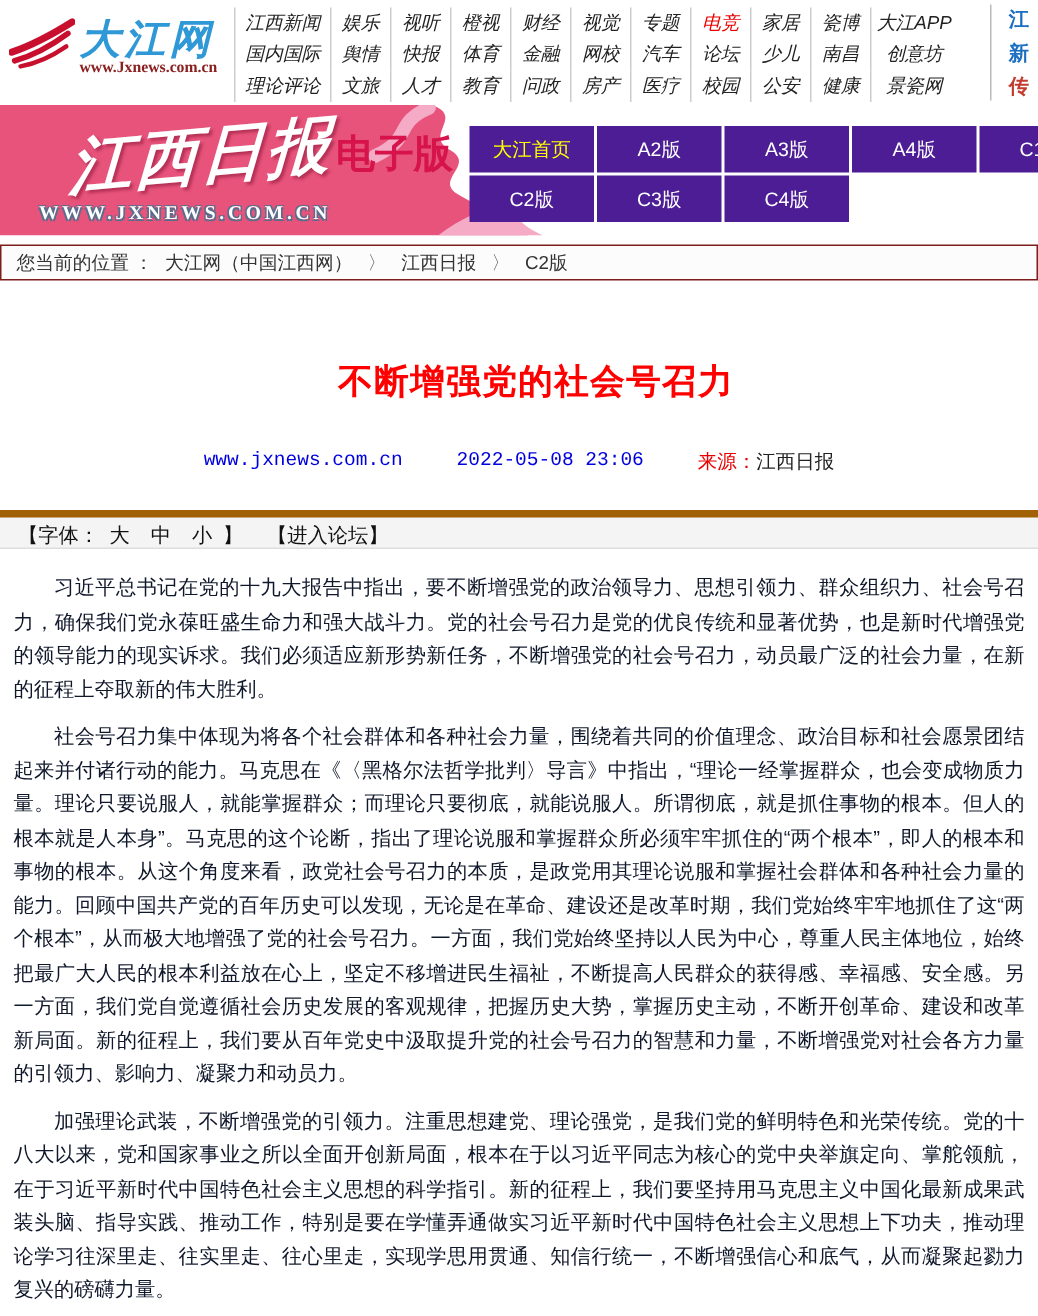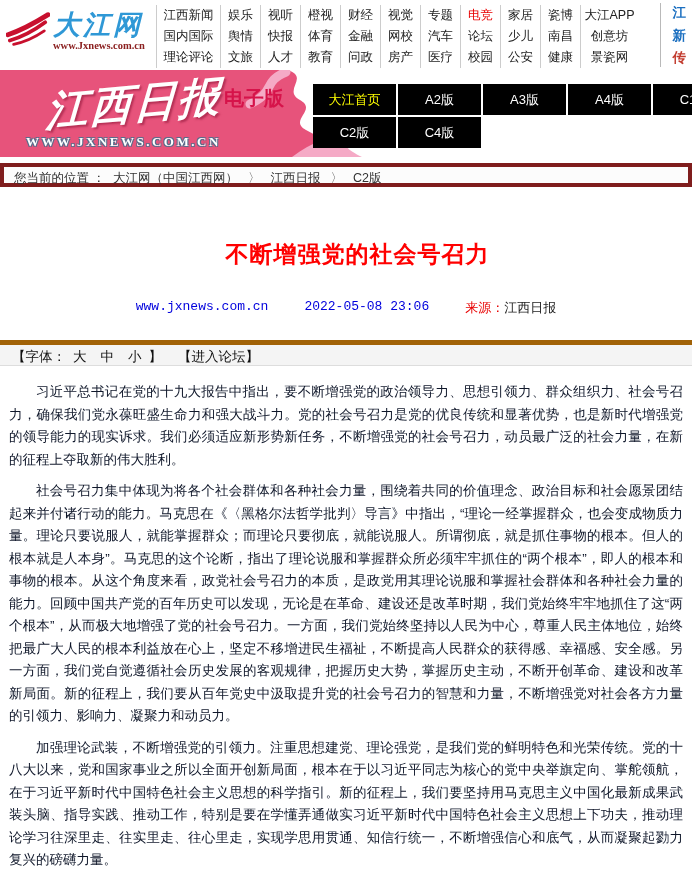--- a/index.html
+++ b/index.html
@@ -9,45 +9,45 @@
 
   
   .topnav { display:flex; align-items:flex-start; height:70px; padding:3px 0 0 6px; }
   .logo { width:150px; display:flex; align-items:center; gap:3px; padding-top:8px; flex:none; }
   .logo-text { display:flex; flex-direction:column; line-height:1.05; }
   .logo-name { font-size:27px; color:#2f98d6; font-weight:bold; font-style:italic;
                font-family:"Liberation Serif","DejaVu Serif",serif; letter-spacing:3px; }
   .logo-url  { font-size:10.5px; color:#8b2020; font-weight:bold; font-family:"Liberation Serif",serif; }
   .nav-grid { display:grid; grid-template-columns:64px repeat(9,40px) 58px; margin-top:2px; }
   .nav-cell { display:block; height:21px; line-height:21px; text-align:center; font-size:12.5px;
-              color:#222; text-decoration:none; border-left:1px solid #ccc; white-space:nowrap; }
+              color:#222; text-decoration:none; border-left:1px solid #ccc; white-space:nowrap;font-style:italic; }
   .nav-cell.hot { color:#e80000; }
   .nav-side { margin-left:auto; margin-right:6px; border-left:1px solid #b9b9b9; padding:1px 0 0 12px;
               height:64px; display:flex; flex-direction:column; justify-content:space-between; }
   .side-link { font-size:13.5px; font-weight:bold; text-decoration:none; }
 
   
   .masthead { position:relative; height:87px; background:#fff; }
   .masthead-wave { position:absolute; left:0; top:0; }
   .paper-name { position:absolute; left:46px; top:6px; font-size:42px; color:#fff; font-weight:bold;
                 font-style:italic; font-family:"DejaVu Serif","Liberation Serif",serif;
                 transform:rotate(-5deg) skewX(-8deg); letter-spacing:2px;
                 text-shadow:2px 2px 2px rgba(140,20,55,.55); }
-  .edition-label { position:absolute; left:224px; top:15px; font-size:20px; font-weight:bold; color:#d6134a; }
+  .edition-label { position:absolute; left:224px; top:15px; font-size:26px; font-weight:bold; color:#d6134a; }
   .masthead-url { position:absolute; left:26px; top:64px; font-size:13px; font-weight:bold; color:#fff;
                   letter-spacing:2.5px; font-family:"Liberation Serif",serif;
                   text-shadow:1px 1px 0 #5a6e8c,-1px -1px 0 #5a6e8c,1px -1px 0 #5a6e8c,-1px 1px 0 #5a6e8c; }
   .pages-grid { position:absolute; left:313px; top:14px; display:grid;
                 grid-template-columns:repeat(5,83px); grid-auto-rows:31px; gap:2px; }
-  .page-btn { background:#000000; color:#fff; font-size:13px; display:flex; align-items:center;
+  .page-btn { background:#4c1d95; color:#fff; font-size:13px; display:flex; align-items:center;
               justify-content:center; text-decoration:none; }
   .page-btn.home { color:#ffff00; }
 
   
-  .breadcrumb { margin-top:6px; border:4px solid #7f1d1d; background:#fcfcfc; height:24px;
+  .breadcrumb { margin-top:6px; border:1px solid #7f1d1d; background:#fcfcfc; height:24px;
                 line-height:22px; font-size:12.5px; color:#333; padding-left:10px; }
   .breadcrumb a { color:#333; text-decoration:none; }
   .crumb-sep { color:#666; margin:0 10px; }
   .crumb-prefix { margin-right:8px; }
 
   
   .article-title { margin-top:52px; text-align:center; color:#ff0000; font-size:23px; font-weight:bold;
                    font-family:"Liberation Serif","DejaVu Serif",serif; letter-spacing:1px;margin-left:23px; }
   .article-meta { margin-top:29px; display:flex; justify-content:center; gap:36px; font-size:13px; }
   .meta-site, .meta-date { color:#0000dd; font-family:"Liberation Mono","DejaVu Sans Mono",monospace; }
@@ -137,20 +137,21 @@
     <span class="paper-name">江西日报</span>
     <span class="edition-label">电子版</span>
     <span class="masthead-url">WWW.JXNEWS.COM.CN</span>
     <div class="pages-grid">
         <a class="page-btn home" href="#">大江首页</a>
         <a class="page-btn" href="#">A2版</a>
         <a class="page-btn" href="#">A3版</a>
         <a class="page-btn" href="#">A4版</a>
         <a class="page-btn" href="#">C1版</a>
         <a class="page-btn" href="#">C2版</a>
+        <a class="page-btn" href="#">C3版</a>
         <a class="page-btn" href="#">C4版</a>
       </div>
   </div>
 
   <div class="breadcrumb">
     <span class="crumb-prefix">您当前的位置 ：</span><span id="crumb-items"><a class="crumb-link" href="#">大江网（中国江西网）</a><span class="crumb-sep">〉</span><a class="crumb-link" href="#">江西日报</a><span class="crumb-sep">〉</span><span class="crumb-current">C2版</span></span>
   </div>
 
   <h1 class="article-title">不断增强党的社会号召力</h1>
 

